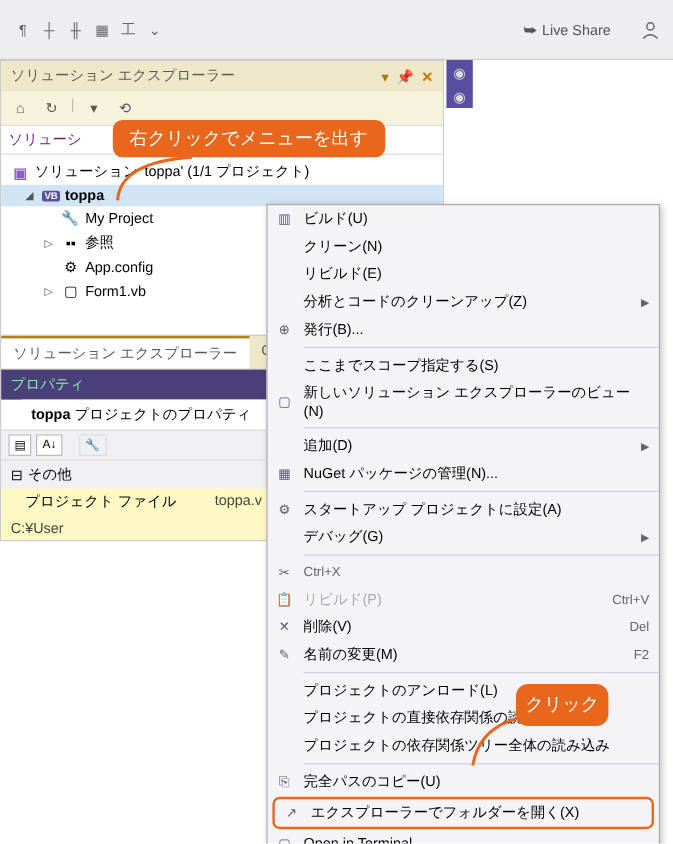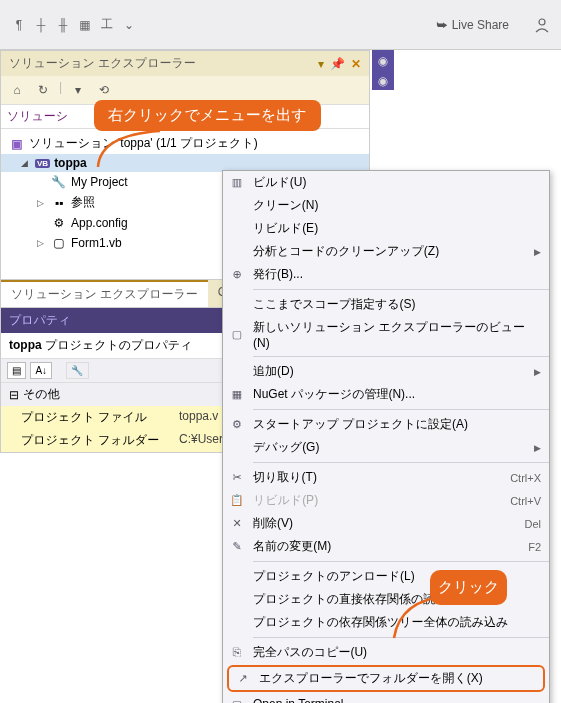--- a/index.html
+++ b/index.html
@@ -34,22 +34,22 @@
     .sln-icon { color: #8a5ec2; font-weight: bold; }
     .vb-badge { background: #5a4ea1; color: #fff; font-size: 8px; padding: 0 2px; border-radius: 2px; font-weight: bold; }
     .wrench { color: #5a5a5a; }
 
     .panel-tabs { display: flex; background: #efe8c8; border-top: 1px solid #ccc; }
     .panel-tab { padding: 4px 10px; font-size: 12px; color: #5a5a5a; cursor: pointer; }
     .panel-tab.active { background: #fff; border-top: 2px solid #b0801a; }
 
     
     .prop-panel { width: 370px; border: 1px solid #ccc; border-top: none; }
-    .prop-header { background: #4b3f7a; color: #c4b5fd; padding: 4px 8px; font-size: 12px; }
-    .prop-sub { background: #fff; padding: 4px 8px; font-size: 12px; }
+    .prop-header { background: #4b3f7a; color: #86efac; padding: 4px 8px; font-size: 12px; }
+    .prop-sub { background: #fff; padding: 4px 8px; font-size: 12px; margin-left: 17px; }
     .prop-tb { display: flex; gap: 4px; padding: 3px 6px; background: #f0f0f4; border-top: 1px solid #ddd; border-bottom: 1px solid #ddd; }
     .prop-tb-btn { padding: 2px 4px; font-size: 10px; background: #fff; border: 1px solid #bbb; }
     .prop-cat { background: #f0f0f4; padding: 3px 8px; font-size: 12px; display: flex; align-items: center; gap: 4px; }
     .prop-grid { background: #fef9c3; }
     .prop-row { display: flex; font-size: 12px; }
     .prop-key { width: 170px; padding: 3px 8px 3px 20px; }
     .prop-val { flex: 1; padding: 3px 8px; color: #444; }
 
     
     .ctx-menu { position: absolute; left: 222px; top: 170px; width: 328px; background: #f4f3f7; border: 1px solid #aaa; box-shadow: 2px 2px 6px rgba(0,0,0,0.25); font-size: 12px; z-index: 10; }
@@ -162,21 +162,20 @@
   <div class="prop-cat">
     <span>⊟</span>
     <span>その他</span>
   </div>
   <div class="prop-grid">
     <div class="prop-row">
       <div class="prop-key">プロジェクト ファイル</div>
       <div class="prop-val">toppa.v</div>
     </div>
     <div class="prop-row">
-      <div class="prop-key">プロジェクト フォルダー</div>
       <div class="prop-val">C:¥User</div>
     </div>
   </div>
 </div>
 
 <div class="right-strip">
   <span>◉</span>
   <span>◉</span>
 </div>
 
@@ -227,21 +226,20 @@
       <span class="ctx-label">スタートアップ プロジェクトに設定(A)</span>
     </div>
   <div class="ctx-item">
       <span class="ctx-icon"></span>
       <span class="ctx-label">デバッグ(G)</span>
       <span class="ctx-arrow">▶</span>
     </div>
   <div class="sep"></div>
   <div class="ctx-item">
       <span class="ctx-icon">✂</span>
-      <span class="ctx-label">切り取り(T)</span>
       <span class="ctx-key">Ctrl+X</span>
     </div>
   <div class="ctx-item" style="color:#aaa">
       <span class="ctx-icon">📋</span>
       <span class="ctx-label">リビルド(P)</span>
       <span class="ctx-key">Ctrl+V</span>
     </div>
   <div class="ctx-item">
       <span class="ctx-icon">✕</span>
       <span class="ctx-label">削除(V)</span>

